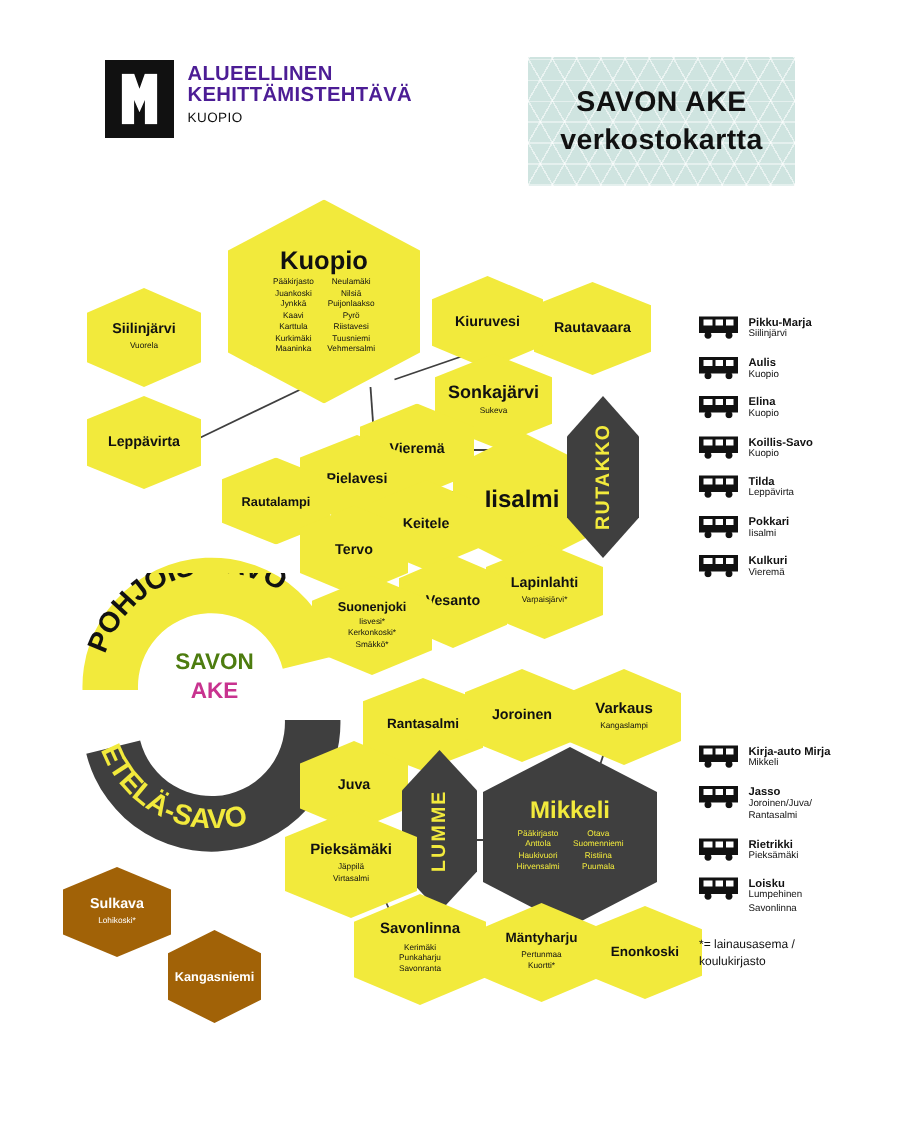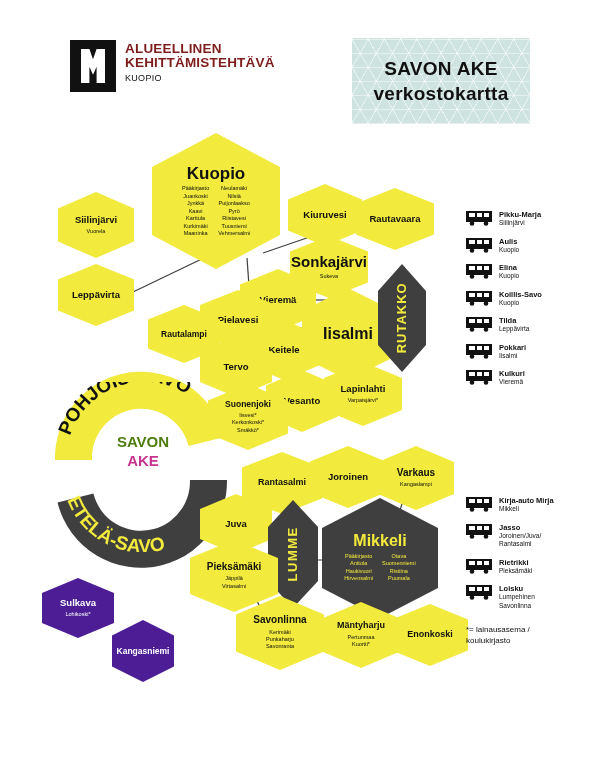--- a/index.html
+++ b/index.html
@@ -11,21 +11,21 @@
   .root{position:absolute;inset:0;}
 
   
   .logo{position:absolute;left:70px;top:40px;display:flex;align-items:flex-start;gap:9px;}
   .logo-mark{width:46px;height:52px;background:#111;position:relative;}
   .logo-mark::before{
     content:"";position:absolute;left:11px;top:9px;width:24px;height:34px;background:#fff;
     clip-path:polygon(0 0,35% 0,50% 30%,65% 0,100% 0,100% 100%,65% 100%,65% 52%,50% 76%,35% 52%,35% 100%,0 100%);
   }
   .logo-text{padding-top:2px;}
-  .logo-l1,.logo-l2{font-weight:bold;font-size:13.5px;letter-spacing:.2px;color:#7f1d1d;line-height:14px;}
+  .logo-l1,.logo-l2{font-weight:bold;font-size:13.5px;letter-spacing:.2px;color:#4c1d95;line-height:14px;}
   .logo-l3{font-size:9px;color:#111;margin-top:3px;letter-spacing:.3px;}
 
   
   .titlebox{
     position:absolute;left:352px;top:38px;width:178px;height:86px;
     background:#cfe4e0;display:flex;flex-direction:column;align-items:center;justify-content:center;
     background-image:
       repeating-linear-gradient(60deg, rgba(255,255,255,.55) 0 1px, transparent 1px 14px),
       repeating-linear-gradient(-60deg, rgba(255,255,255,.55) 0 1px, transparent 1px 14px),
       repeating-linear-gradient(0deg, rgba(255,255,255,.45) 0 1px, transparent 1px 14px);
@@ -39,21 +39,21 @@
     display:flex;flex-direction:column;align-items:center;justify-content:center;
     text-align:center;box-sizing:border-box;padding:4px;
   }
   .hex .nm{font-weight:bold;color:#111;line-height:1.05;}
   .hex .sub{font-size:5.5px;color:#111;line-height:1.35;margin-top:3px;}
   .hex .sub .cols{display:flex;gap:9px;justify-content:center;}
   .yellow{background:#f2ea3c;}
   .dark{background:#3f3f3f;}
   .dark .nm{color:#f2ea3c;}
   .dark .sub{color:#f2ea3c;}
-  .gray{background:#4c1d95;justify-content:center;}
+  .gray{background:#a16207;justify-content:center;}
   .gray .nm{color:#fff;}
   .gray .sub{color:#fff;}
 
   
   .lines{position:absolute;left:0;top:0;width:600px;height:759px;pointer-events:none;}
 
   
   .arc{position:absolute;}
   .arc-label{position:absolute;font-weight:bold;}
 
@@ -187,21 +187,21 @@
 
   <div class="hex yellow" style="left:356px;top:188px;width:78px;height:62px;">
     <div class="nm" style="font-size:9.5px;">Rautavaara</div>
   </div>
 
   <div class="hex yellow" style="left:288px;top:184px;width:74px;height:62px;">
     <div class="nm" style="font-size:9.5px;">Kiuruvesi</div>
   </div>
 
   <div class="hex yellow" style="left:290px;top:236px;width:78px;height:62px;">
-    <div class="nm" style="font-size:15px;">Sonkajärvi</div>
+    <div class="nm" style="font-size:12px;">Sonkajärvi</div>
     <div class="sub">Sukeva</div>
   </div>
 
   <div class="hex yellow" style="left:240px;top:269px;width:76px;height:62px;">
     <div class="nm" style="font-size:9.5px;">Vieremä</div>
   </div>
 
   <div class="hex yellow" style="left:302px;top:288px;width:92px;height:92px;">
     <div class="nm" style="font-size:16px;">Iisalmi</div>
   </div>

